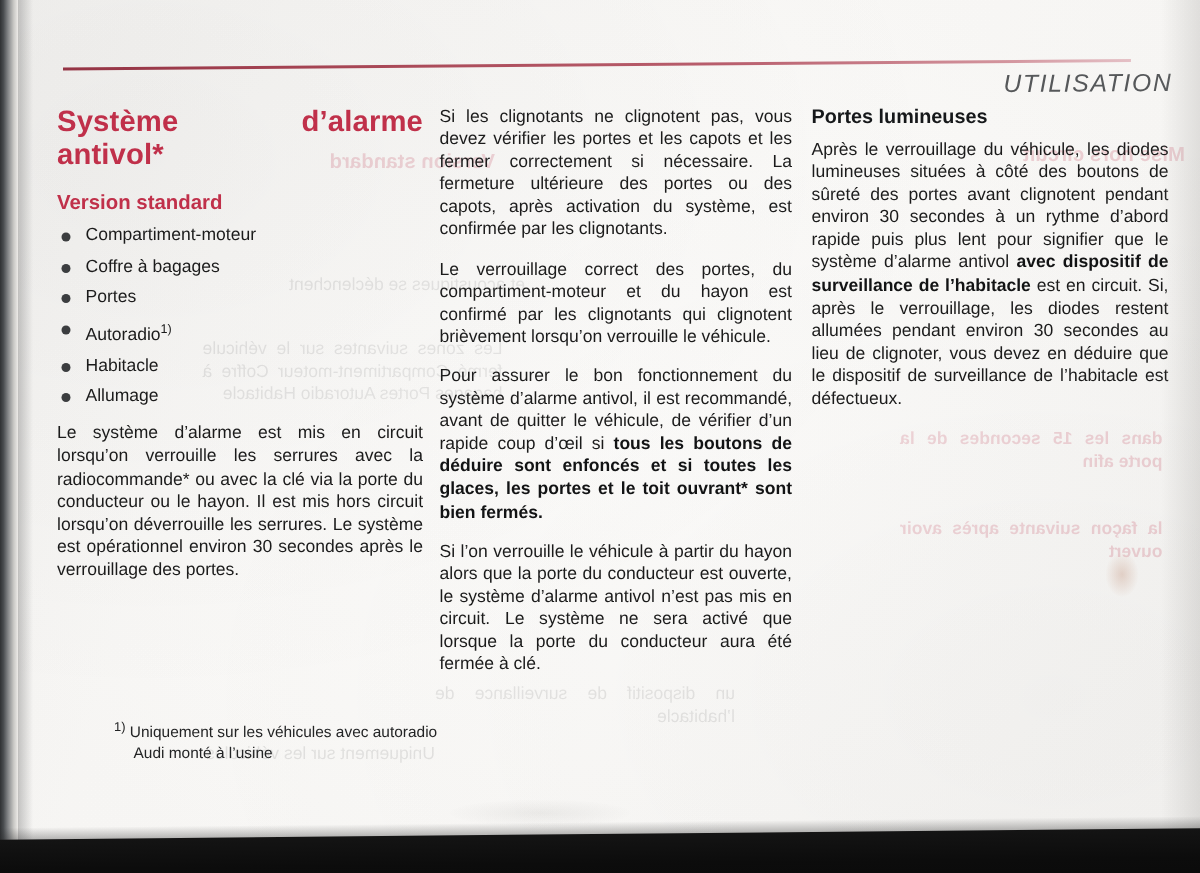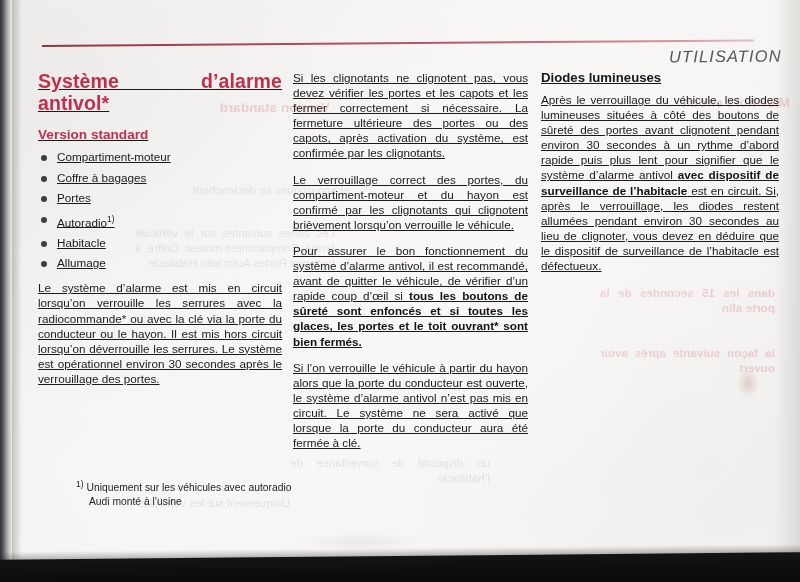--- a/index.html
+++ b/index.html
@@ -94,21 +94,20 @@
   }
 
   
   .col {
     position: absolute;
     top: 70px;
     color: #1b1b1b;
     font-size: 11.7px;
     line-height: 15.1px;
     text-align: justify;
-    text-decoration: underline;
   }
   .col-1 { left: 38px; width: 244px; }
   .col-2 { left: 293px; width: 235px; }
   .col-3 { left: 541px; width: 238px; }
 
   h1.doc-title {
     margin: 0 0 13px 0;
     font-size: 19.5px;
     font-weight: bold;
     color: #c0304a;
@@ -262,26 +261,26 @@
 
   <div class="footnote">
     <span class="marker">1)</span>
     <span>Uniquement sur les véhicules avec autoradio</span>
     <span class="fn-indent">Audi monté à l’usine</span>
   </div>
 
   <div class="col col-2">
     <p class="body">Si les clignotants ne clignotent pas, vous devez vérifier les portes et les capots et les fermer correctement si nécessaire. La fermeture ultérieure des portes ou des capots, après activation du système, est confirmée par les clignotants.</p>
     <p class="body">Le verrouillage correct des portes, du compartiment-moteur et du hayon est confirmé par les clignotants qui clignotent brièvement lorsqu’on verrouille le véhicule.</p>
-    <p class="body"><span>Pour assurer le bon fonctionnement du système d’alarme antivol, il est recommandé, avant de quitter le véhicule, de vérifier d’un rapide coup d’œil si </span><b class="bold">tous les boutons de sûreté sont enfoncés et si toutes les glaces, les portes et le toit ouvrant* sont bien fermés.</b></p>
+    <p class="body"><span>Pour assurer le bon fonctionnement du système d’alarme antivol, il est recommandé, avant de quitter le véhicule, de vérifier d’un rapide coup d’œil si </span><b class="bold">tous les boutons de déduire sont enfoncés et si toutes les glaces, les portes et le toit ouvrant* sont bien fermés.</b></p>
     <p class="body">Si l’on verrouille le véhicule à partir du hayon alors que la porte du conducteur est ouverte, le système d’alarme antivol n’est pas mis en circuit. Le système ne sera activé que lorsque la porte du conducteur aura été fermée à clé.</p>
   </div>
 
   <div class="col col-3">
-    <h2 class="sub-dark">Diodes lumineuses</h2>
+    <h2 class="sub-dark">Portes lumineuses</h2>
     <p class="body"><span>Après le verrouillage du véhicule, les diodes lumineuses situées à côté des boutons de sûreté des portes avant clignotent pendant environ 30 secondes à un rythme d’abord rapide puis plus lent pour signifier que le système d’alarme antivol </span><b class="bold">avec dispositif de surveillance de l’habitacle</b><span> est en circuit. Si, après le verrouillage, les diodes restent allumées pendant environ 30 secondes au lieu de clignoter, vous devez en déduire que le dispositif de surveillance de l’habitacle est défectueux.</span></p>
   </div>
 
   <div class="smudge smudge-1"></div>
   <div class="smudge smudge-2"></div>
 
   <div class="page-number">21</div>
 
   <div class="right-shade"></div>
   <div class="gutter"></div>

